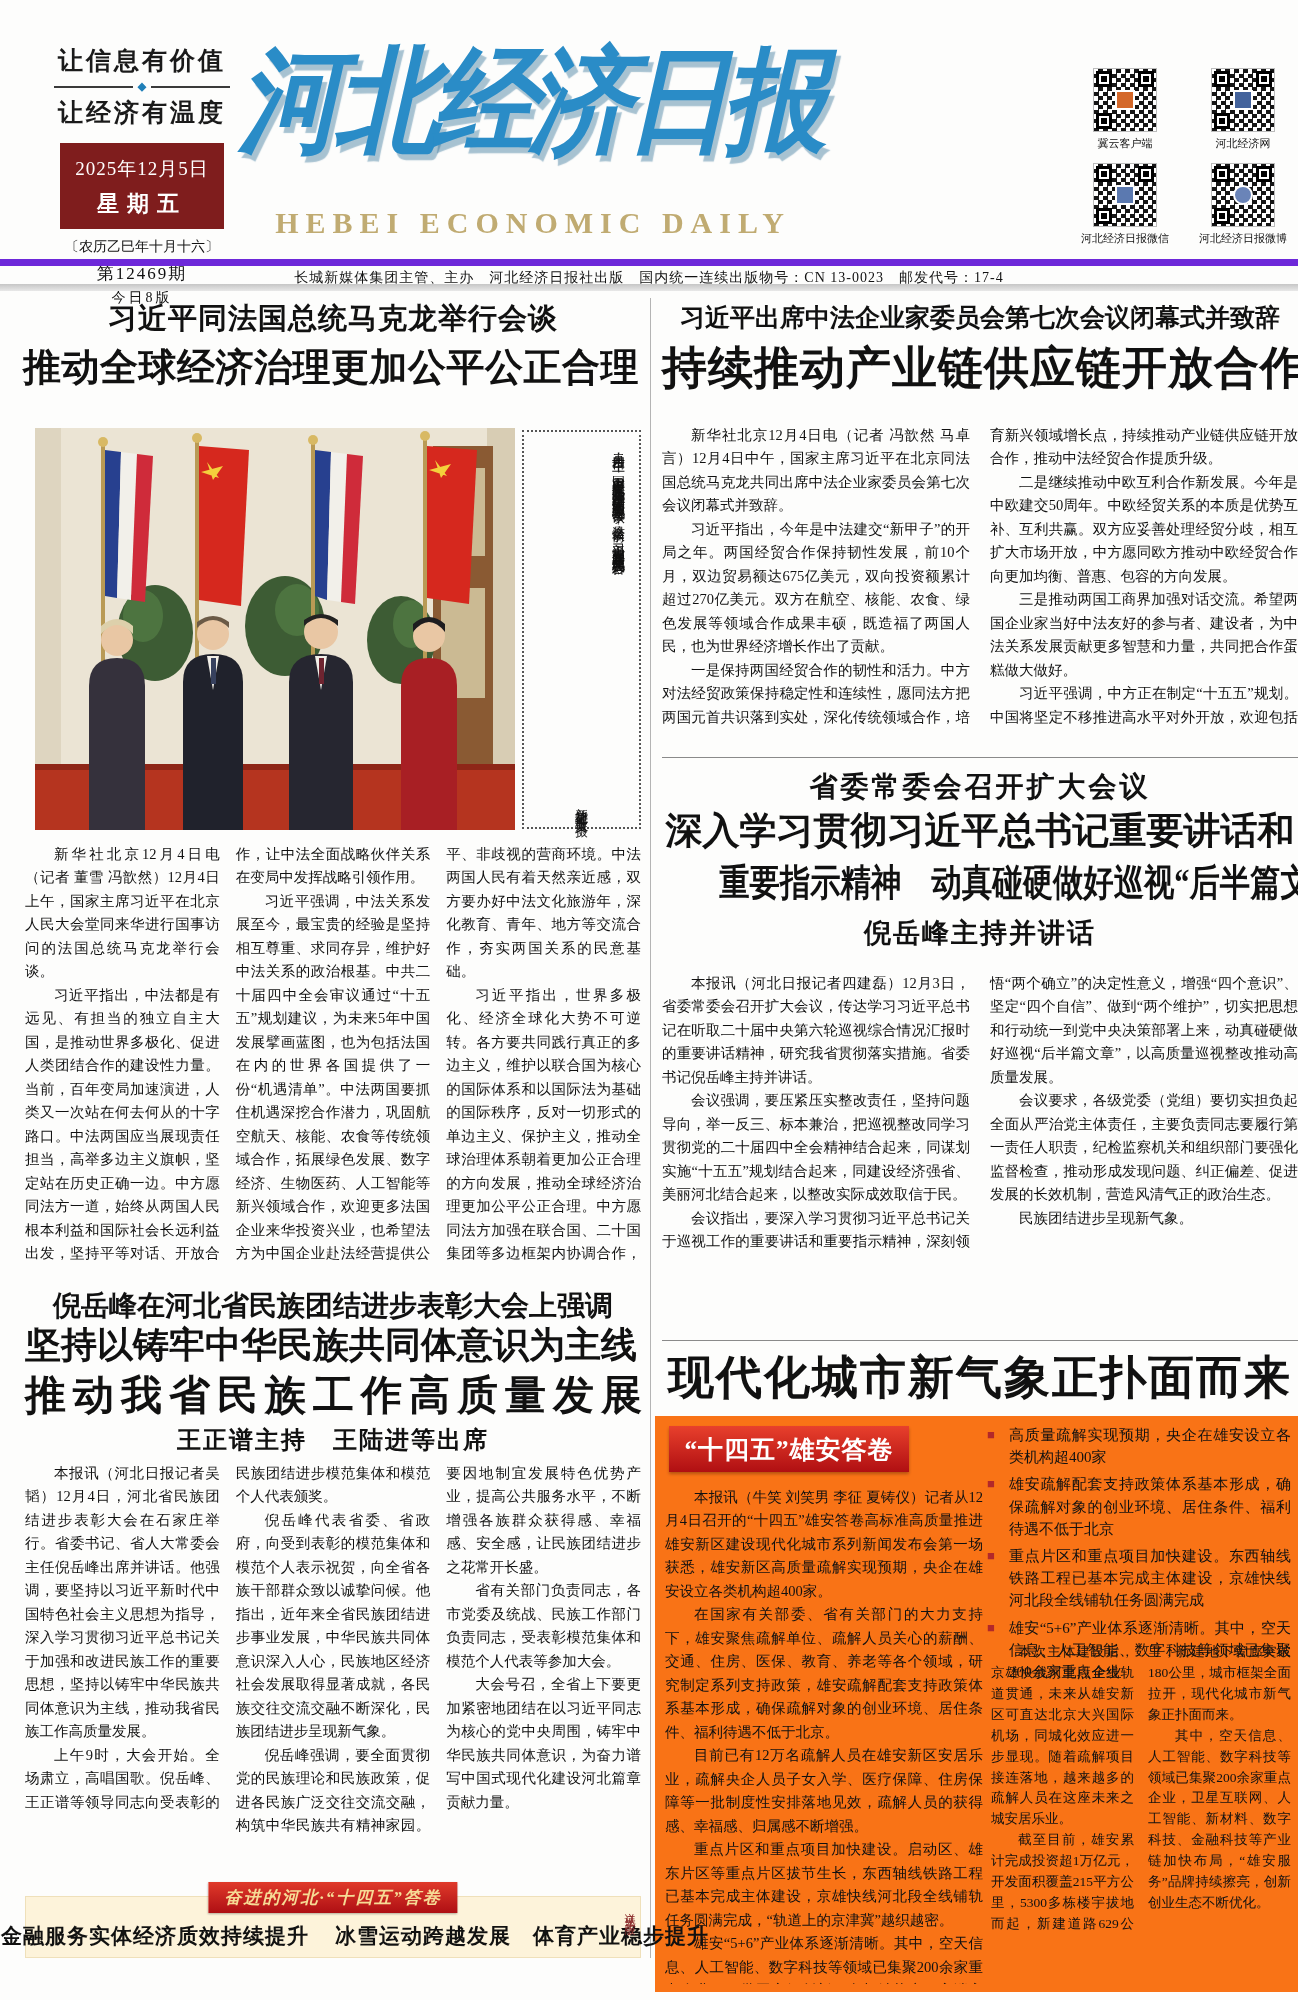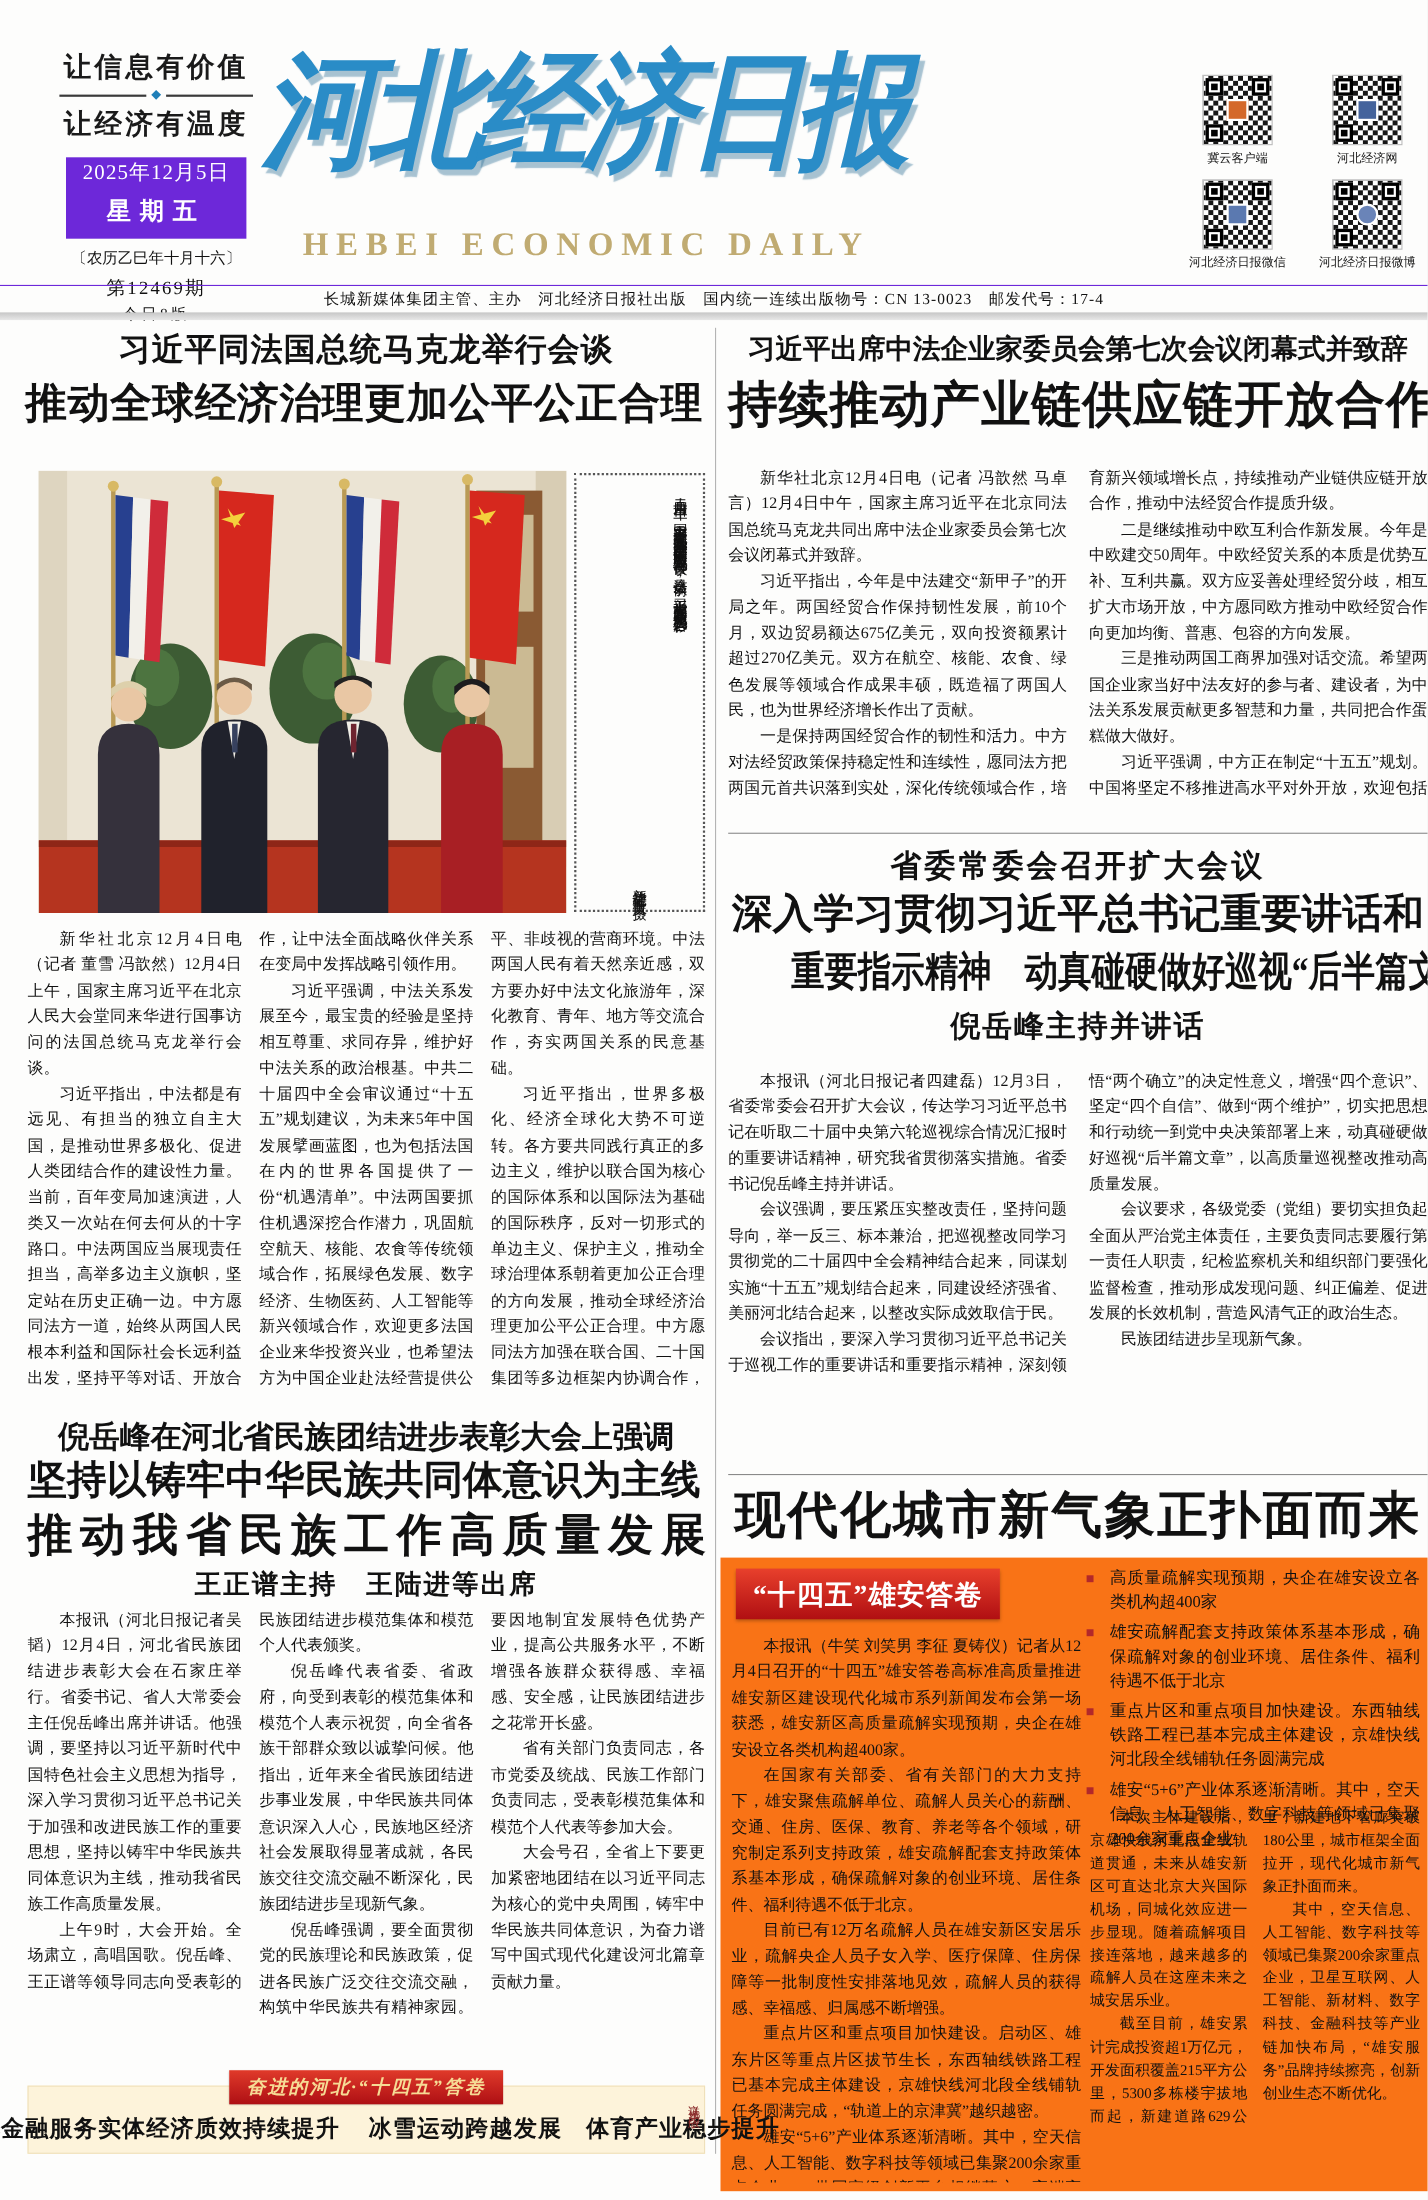--- a/index.html
+++ b/index.html
@@ -5,21 +5,21 @@
   html,body{margin:0;padding:0;background:#e9e9e9;}
   .page{position:relative;width:1298px;height:2000px;margin:0 auto;background:#fdfdfc;
         overflow:hidden;font-family:"Liberation Serif",serif;color:#111;}
   
   .mh-left{position:absolute;left:48px;top:44px;width:188px;text-align:center;}
   .slogan{font-family:"Liberation Sans",sans-serif;font-weight:bold;font-size:25px;
           letter-spacing:3px;color:#1a1a1a;white-space:nowrap;}
   .slogan-div{display:flex;align-items:center;gap:5px;margin:4px 6px;}
   .slogan-div i{flex:1;height:2px;background:#3a3a3a;}
   .slogan-div b{font-size:11px;color:#1f7fb8;line-height:1;}
-  .datebox{margin:14px auto 0;width:152px;background:#6d28d9;color:#fff;padding:1px 6px 10px;}
+  .datebox{margin:14px auto 0;width:152px;background:#7f1d1d;color:#fff;padding:13px 6px 10px;}
   .datebox .d1{font-size:19px;letter-spacing:1px;}
   .datebox .d2{font-size:22px;font-weight:bold;letter-spacing:8px;margin-top:7px;}
   .lunar{font-size:14px;margin-top:9px;white-space:nowrap;text-align:center;}
   .issue{font-size:17px;margin-top:6px;letter-spacing:2px;}
   .pages{font-size:14px;margin-top:4px;letter-spacing:3px;}
   .title-cn{position:absolute;left:238px;top:26px;width:600px;white-space:nowrap;
             font-weight:bold;font-style:italic;font-size:104px;letter-spacing:-7px;
             color:#2a8cc7;text-shadow:4px 5px 1px rgba(26,97,140,.38);
             transform:scaleY(1.1);transform-origin:top left;}
   .title-en{position:absolute;left:248px;top:206px;width:570px;text-align:center;
@@ -31,21 +31,21 @@
       background:conic-gradient(#161616 25%,#fff 0 50%,#161616 0 75%,#fff 0) 0 0/9px 9px #fff;}
   .qr .f{position:absolute;width:16px;height:16px;box-sizing:border-box;border:3px solid #000;background:#fff;}
   .qr .f::after{content:"";position:absolute;inset:2px;background:#000;}
   .f.tl{top:2px;left:2px}.f.tr{top:2px;right:2px}.f.bl{bottom:2px;left:2px}
   .qr .logo{position:absolute;top:50%;left:50%;width:16px;height:16px;
             transform:translate(-50%,-50%);border:2px solid #fff;}
   .lo-a{background:#d4682a;} .lo-b{background:#44639c;} .lo-c{background:#5b79b0;border-radius:2px;}
   .lo-d{background:#6a84b8;border-radius:50%;}
   .qr-item figcaption{font-size:11px;margin-top:4px;white-space:nowrap;}
   .info-line{position:absolute;left:0;top:259px;width:100%;text-align:center;
-             font-size:14px;letter-spacing:1px;border-top:1px solid #6d28d9;padding-top:3px;}
+             font-size:14px;letter-spacing:1px;border-top:7px solid #6d28d9;padding-top:3px;}
   .rule-band{position:absolute;left:0;top:284px;width:100%;height:7px;
              background:linear-gradient(#c6c6c6,#e8e8e8);}
   
   .art p{margin:0;font-size:14.5px;line-height:1.62;text-align:justify;text-indent:2em;}
   .vrule{position:absolute;left:650px;top:298px;width:1px;height:1660px;background:#b4b4b4;}
   .hline{position:absolute;height:1px;background:#8a8a8a;}
   
   .kicker-l{position:absolute;left:25px;top:300px;width:616px;text-align:center;
             font:bold 29px/1.25 "Liberation Sans",sans-serif;letter-spacing:1px;white-space:nowrap;}
   .headline-l{position:absolute;left:23px;top:344px;width:620px;white-space:nowrap;

